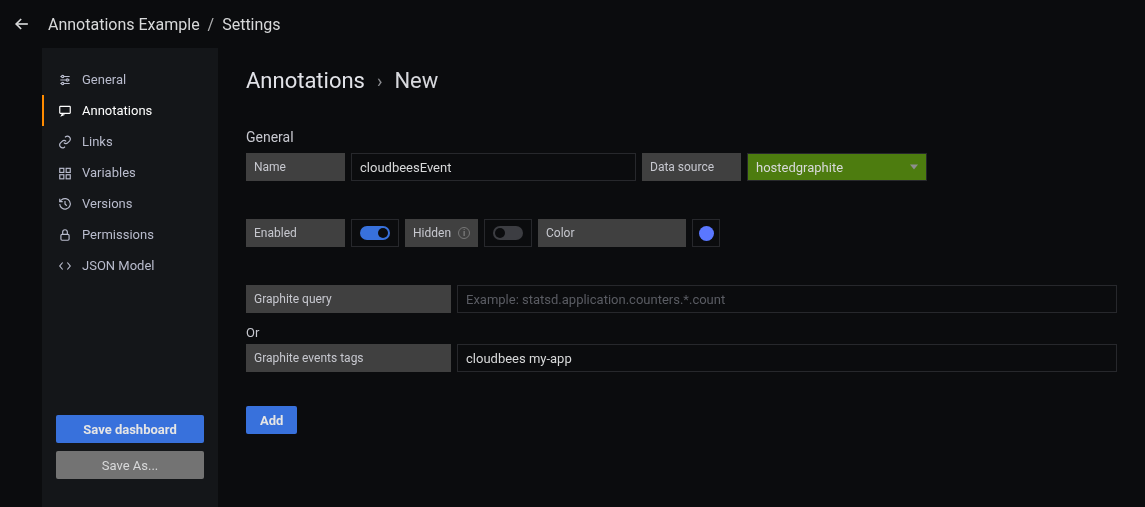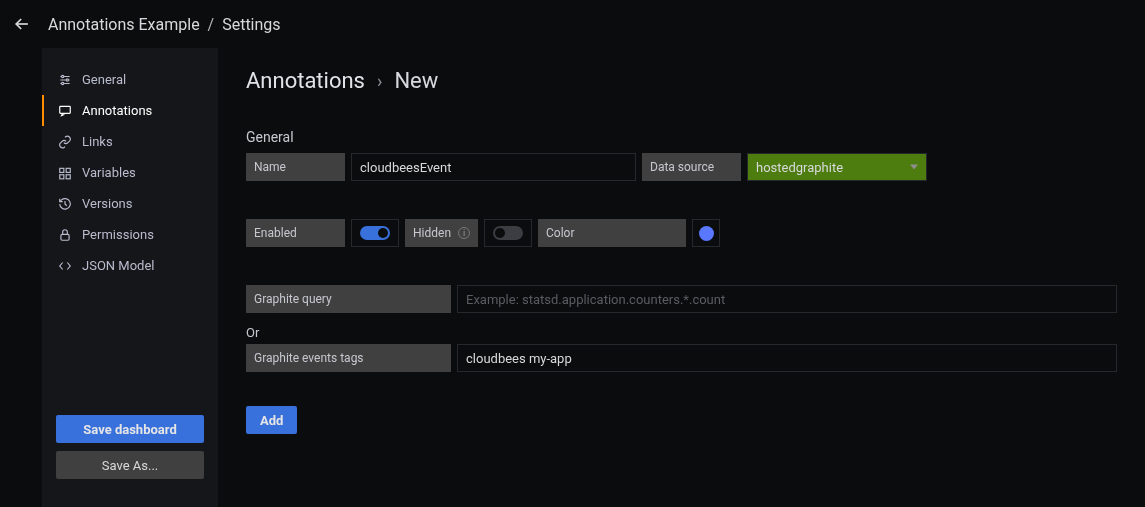--- a/index.html
+++ b/index.html
@@ -18,21 +18,21 @@
       display: flex; align-items: center; gap: 10px;
       padding: 8px 14px; font-size: 13px; color: #b9bccd; cursor: pointer;
       border-left: 2px solid transparent;
     }
     .sidebar-item.active { color: #ffffff; border-left-color: #ff8b00; }
     .sidebar-item svg { width: 14px; height: 14px; flex: 0 0 14px; fill: none; stroke: currentColor; stroke-width: 2; }
 
     .sidebar-buttons { padding: 12px 14px; display: flex; flex-direction: column; gap: 8px; }
     .btn { display: inline-flex; align-items: center; justify-content: center; height: 28px; padding: 0 14px; font-size: 13px; border-radius: 2px; cursor: pointer; border: none; }
     .btn-primary { background: #3871dc; color: #e5e5e5; font-weight: 700; }
-    .btn-secondary { background: #404040; color: #d8d9da; }
+    .btn-secondary { background: #737373; color: #d8d9da; }
 
     .main { flex: 1; padding: 20px 28px; overflow: auto; }
 
     .crumb { font-size: 22px; font-weight: 400; color: #e2e3e8; margin-bottom: 36px; display:flex; align-items:center; gap: 12px;}
     .crumb span.sub { opacity: .95; }
     .crumb .sep { font-size: 18px; opacity: .6; }
 
     .section-title { font-size: 14px; color: #c7c8cf; margin-bottom: 8px; }
 
     .row { display: flex; gap: 6px; margin-bottom: 8px; }

